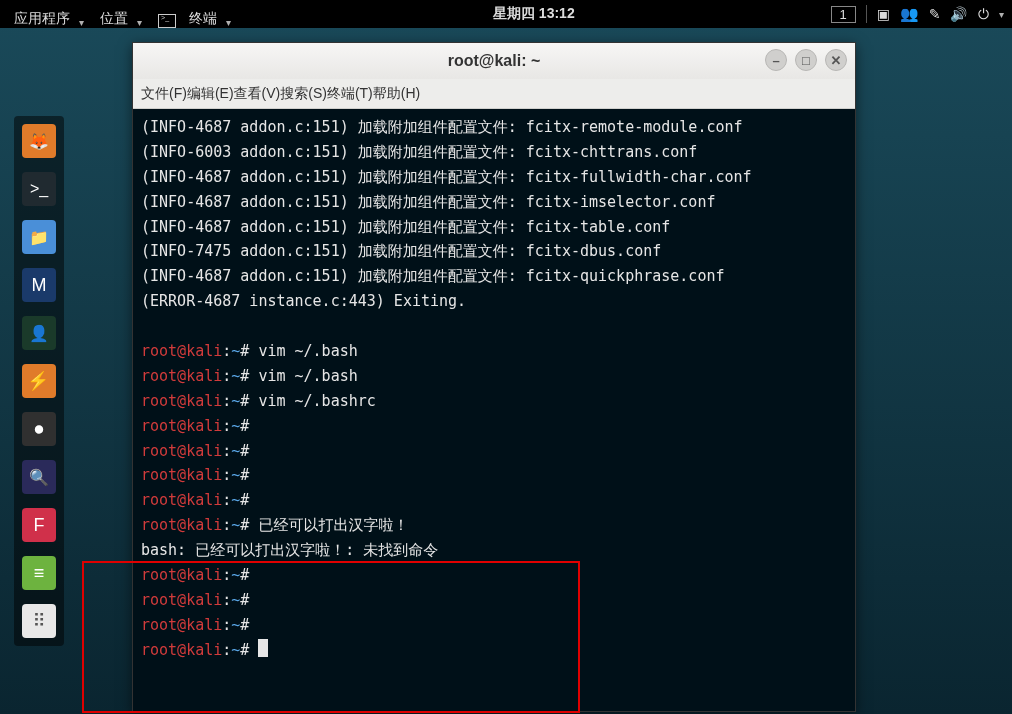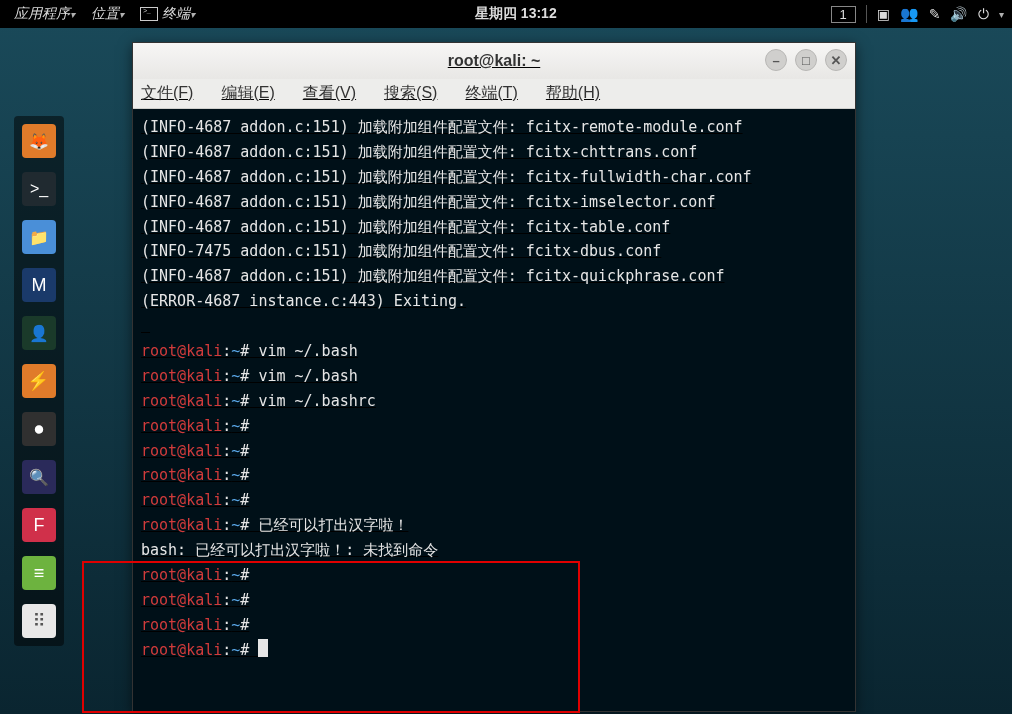--- a/index.html
+++ b/index.html
@@ -16,25 +16,24 @@
     background: #000;
     display: flex;
     align-items: center;
     color: #ddd;
     font-size: 14px;
     padding: 0 8px;
     gap: 4px;
   }
   .tb-item {
     display: flex;
-    align-items: center;
+    align-items: flex-end;
     padding: 0 6px;
-    gap: 0;
+    gap: 9px;
     height: 100%;
-    font-style: italic;
   }
   .tb-arrow { font-size: 10px; opacity: .8; }
   .tb-center { margin-left: auto; margin-right: auto; font-weight: bold; }
   .tb-right { display: flex; align-items: center; gap: 10px; }
   .tb-badge {
     border: 1px solid #888; padding: 0 8px; font-size: 13px;
   }
   .tb-sep { width:1px; height:18px; background:#555; }
   .dock {
     position: absolute;
@@ -57,21 +56,20 @@
     position: absolute;
     left: 132px;
     top: 42px;
     width: 724px;
     height: 670px;
     background: #f2f1f0;
     border: 1px solid #333;
     box-shadow: 0 3px 12px rgba(0,0,0,.5);
     display: flex;
     flex-direction: column;
-    text-decoration: underline;
   }
   .titlebar {
     height: 36px;
     background: linear-gradient(#f7f6f5, #e8e7e5);
     display: flex;
     align-items: center;
     justify-content: center;
     position: relative;
     font-weight: bold;
     color: #333;
@@ -84,23 +82,23 @@
     display:flex; align-items:center; justify-content:center;
     font-size: 13px; color:#555; border:1px solid #b8b7b5;
   }
   .menubar {
     height: 30px;
     background: #ededeb;
     border-bottom: 1px solid #d0d0cd;
     display: flex;
     align-items: center;
     padding: 0 8px;
-    gap: 28px;
+    gap: 0;
     color:#333;
-    font-size: 16px;
+    font-size: 14px;
   }
   .term {
     flex:1;
     background: #001018;
     color: #e6e6e6;
     font-family: "Monaco", "DejaVu Sans Mono", monospace;
     font-size: 15px;
     line-height: 1.66;
     padding: 6px 8px 0 8px;
     overflow: hidden;
@@ -181,21 +179,21 @@
   <div class="menubar" id="menubar">
       <span>文件(F)</span>
       <span>编辑(E)</span>
       <span>查看(V)</span>
       <span>搜索(S)</span>
       <span>终端(T)</span>
       <span>帮助(H)</span>
     </div>
   <div class="term" id="term">
       <div class="term-line"><span class="white">(INFO-4687 addon.c:151) 加载附加组件配置文件: fcitx-remote-module.conf</span></div>
-      <div class="term-line"><span class="white">(INFO-4687 addon.c:151) 加载附加组件配置文件: fcitx-chttrans.conf</span></div>
+      <div class="term-line"><span class="white">(INFO-6003 addon.c:151) 加载附加组件配置文件: fcitx-chttrans.conf</span></div>
       <div class="term-line"><span class="white">(INFO-4687 addon.c:151) 加载附加组件配置文件: fcitx-fullwidth-char.conf</span></div>
       <div class="term-line"><span class="white">(INFO-4687 addon.c:151) 加载附加组件配置文件: fcitx-imselector.conf</span></div>
       <div class="term-line"><span class="white">(INFO-4687 addon.c:151) 加载附加组件配置文件: fcitx-table.conf</span></div>
       <div class="term-line"><span class="white">(INFO-7475 addon.c:151) 加载附加组件配置文件: fcitx-dbus.conf</span></div>
       <div class="term-line"><span class="white">(INFO-4687 addon.c:151) 加载附加组件配置文件: fcitx-quickphrase.conf</span></div>
       <div class="term-line"><span class="white">(ERROR-4687 instance.c:443) Exiting.</span></div>
       <div class="term-line">&nbsp;</div>
       <div class="term-line"><span class="prompt-red">root@kali</span><span class="white">:</span><span class="prompt-blue">~</span><span class="white">#</span><span class="white"> vim ~/.bash</span></div>
       <div class="term-line"><span class="prompt-red">root@kali</span><span class="white">:</span><span class="prompt-blue">~</span><span class="white">#</span><span class="white"> vim ~/.bash</span></div>
       <div class="term-line"><span class="prompt-red">root@kali</span><span class="white">:</span><span class="prompt-blue">~</span><span class="white">#</span><span class="white"> vim ~/.bashrc</span></div>

